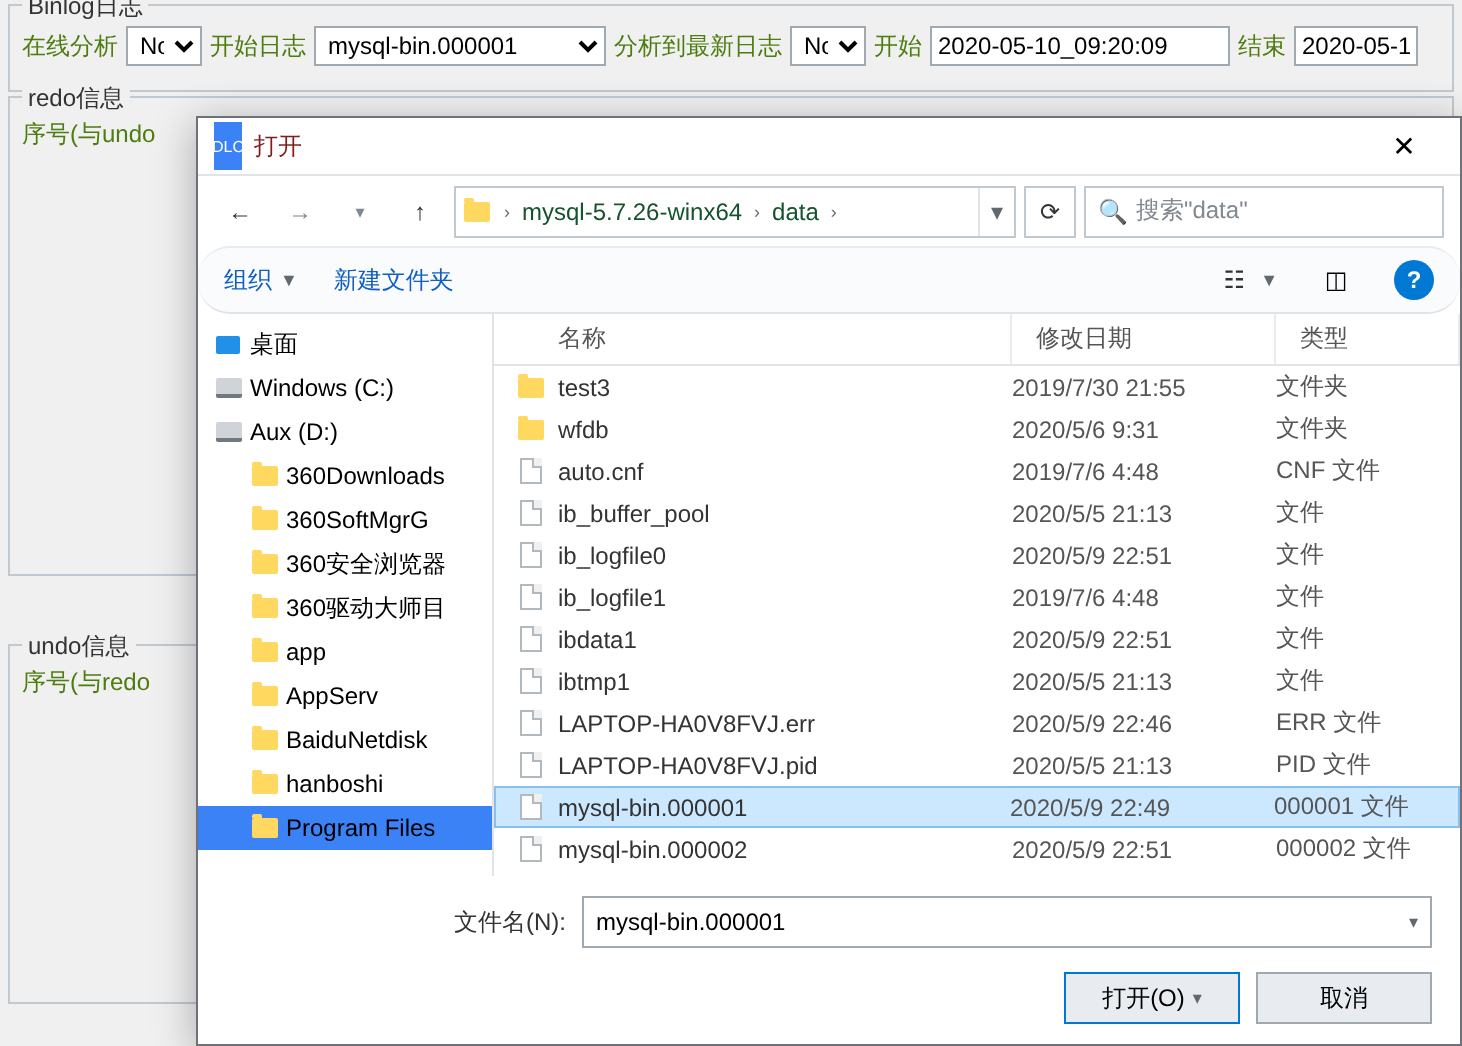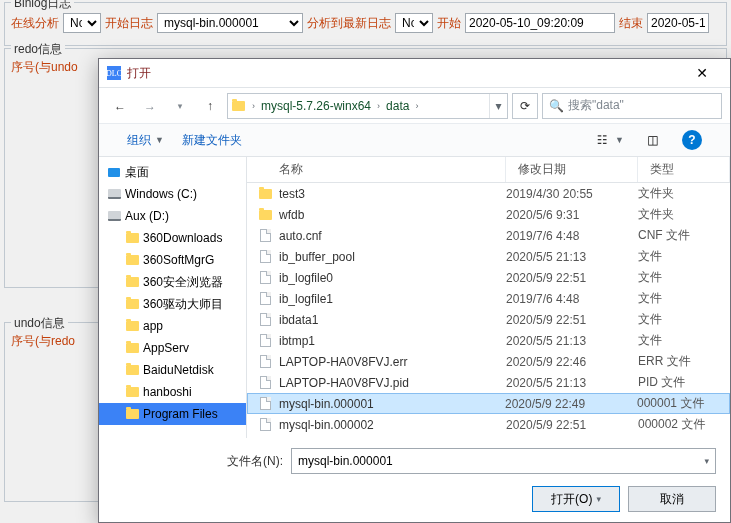--- a/index.html
+++ b/index.html
@@ -3,44 +3,44 @@
 <meta charset="utf-8">
 <style>
 * { box-sizing: border-box; font-family: "Microsoft YaHei", "Segoe UI", sans-serif; font-size: 12px; }
 body { margin: 0; padding: 0; width: 731px; height: 523px; overflow: hidden; background: #f0f0f0; position: relative; }
 
 
 .bg-app { position: absolute; inset: 0; background: #f0f0f0; }
 .group-box { border: 1px solid #c0c8d0; margin: 2px 4px; position: relative; }
 .group-title { position: absolute; top: -8px; left: 6px; background: #f0f0f0; padding: 0 3px; color: #333; }
 .group-body { padding: 10px 6px 6px 6px; display: flex; align-items: center; gap: 4px; flex-wrap: wrap; }
-.bg-label { color: #c2410c; white-space: nowrap; }
+.bg-label { color: #4d7c0f; white-space: nowrap; }
 .bg-select { border: 1px solid #a0a8b0; background: #fff; height: 20px; padding: 0 2px; }
 .bg-input { border: 1px solid #a0a8b0; background: #fff; height: 20px; padding: 0 3px; }
 
 
 .dialog { position: absolute; left: 98px; top: 58px; right: 0; bottom: 0; background: #fff; border: 1px solid #707078; box-shadow: 0 4px 20px rgba(0,0,0,0.3); display: flex; flex-direction: column; }
 .dlg-title { display: flex; align-items: center; height: 28px; padding: 0 8px; }
-.dlg-title .t-icon { width: 14px; height: 14px; background: #3b82f6; margin-right: 6px; display: flex; align-items: center; justify-content: center; color: #fff; font-size: 8px; font-family: Liberation Serif, serif; }
+.dlg-title .t-icon { width: 14px; height: 24px; background: #3b82f6; margin-right: 6px; display: flex; align-items: center; justify-content: center; color: #fff; font-size: 8px; }
 .dlg-title-text { flex: 1; color: #7f1d1d; }
 .dlg-close { width: 40px; height: 28px; display: flex; align-items: center; justify-content: center; font-size: 14px; cursor: default; }
 
 .dlg-nav { display: flex; align-items: center; height: 36px; padding: 0 8px; gap: 4px; border-top: 1px solid #e0e4e8; }
 .nav-btn { width: 26px; height: 26px; display: flex; align-items: center; justify-content: center; color: #808890; }
 .nav-btn.enabled { color: #333; }
 .crumb-box { flex: 1; display: flex; align-items: center; border: 1px solid #c0c8d0; height: 26px; background: #fff; }
 .crumb-icon { width: 20px; display: flex; align-items: center; justify-content: center; color: #e0a020; }
 .crumb-sep { color: #606870; padding: 0 4px; font-size: 9px; }
 .crumb-item { padding: 0 2px; color: #14532d; }
 .crumb-drop { width: 18px; height: 24px; display: flex; align-items: center; justify-content: center; color: #606870; border-left: 1px solid #e0e4e8; margin-left: auto; }
 .refresh-btn { width: 26px; height: 26px; border: 1px solid #c0c8d0; display: flex; align-items: center; justify-content: center; color: #333; }
 .search-box { width: 180px; height: 26px; border: 1px solid #c0c8d0; display: flex; align-items: center; padding: 0 6px; color: #808890; }
 .search-box .s-icon { margin-right: 4px; color: #606870; }
 
-.dlg-toolbar { display: flex; align-items: center; height: 34px; padding: 0 28px; gap: 18px; border-top: 1px solid #e8ecf0; border-bottom: 1px solid #e0e4e8; background: #fafbfc; }
+.dlg-toolbar { display: flex; align-items: center; height: 34px; padding: 0 13px; gap: 18px; border-top: 1px solid #e8ecf0; border-bottom: 1px solid #e0e4e8; background: #fafbfc; border-radius: 16px; }
 .tb-item { color: #1060c0; display: flex; align-items: center; gap: 4px; }
 .tb-drop { font-size: 9px; color: #606870; }
 .tb-spacer { flex: 1; }
 .tb-view { display: flex; align-items: center; gap: 2px; color: #333; }
 .tb-view-icon { width: 22px; height: 22px; display: flex; align-items: center; justify-content: center; }
 .tb-help { width: 20px; height: 20px; border-radius: 50%; background: #0078d4; color: #fff; display: flex; align-items: center; justify-content: center; font-weight: bold; }
 
 .dlg-body { flex: 1; display: flex; overflow: hidden; }
 
 .tree { width: 148px; border-right: 1px solid #e0e4e8; overflow: hidden; padding: 4px 0; }
@@ -240,21 +240,21 @@
           </div>
         <div class="fh-col fh-date">修改日期</div>
         <div class="fh-col fh-type">类型</div>
       </div>
       <div class="file-list" id="filelist">
           <div class="file-row">
             <span class="fr-icon">
               <span class="folder-ic"></span>
             </span>
             <span class="fr-name">test3</span>
-            <span class="fr-date">2019/4/30 20:55</span>
+            <span class="fr-date">2019/7/30 21:55</span>
             <span class="fr-type">文件夹</span>
           </div>
           <div class="file-row">
             <span class="fr-icon">
               <span class="folder-ic"></span>
             </span>
             <span class="fr-name">wfdb</span>
             <span class="fr-date">2020/5/6 9:31</span>
             <span class="fr-type">文件夹</span>
           </div>

